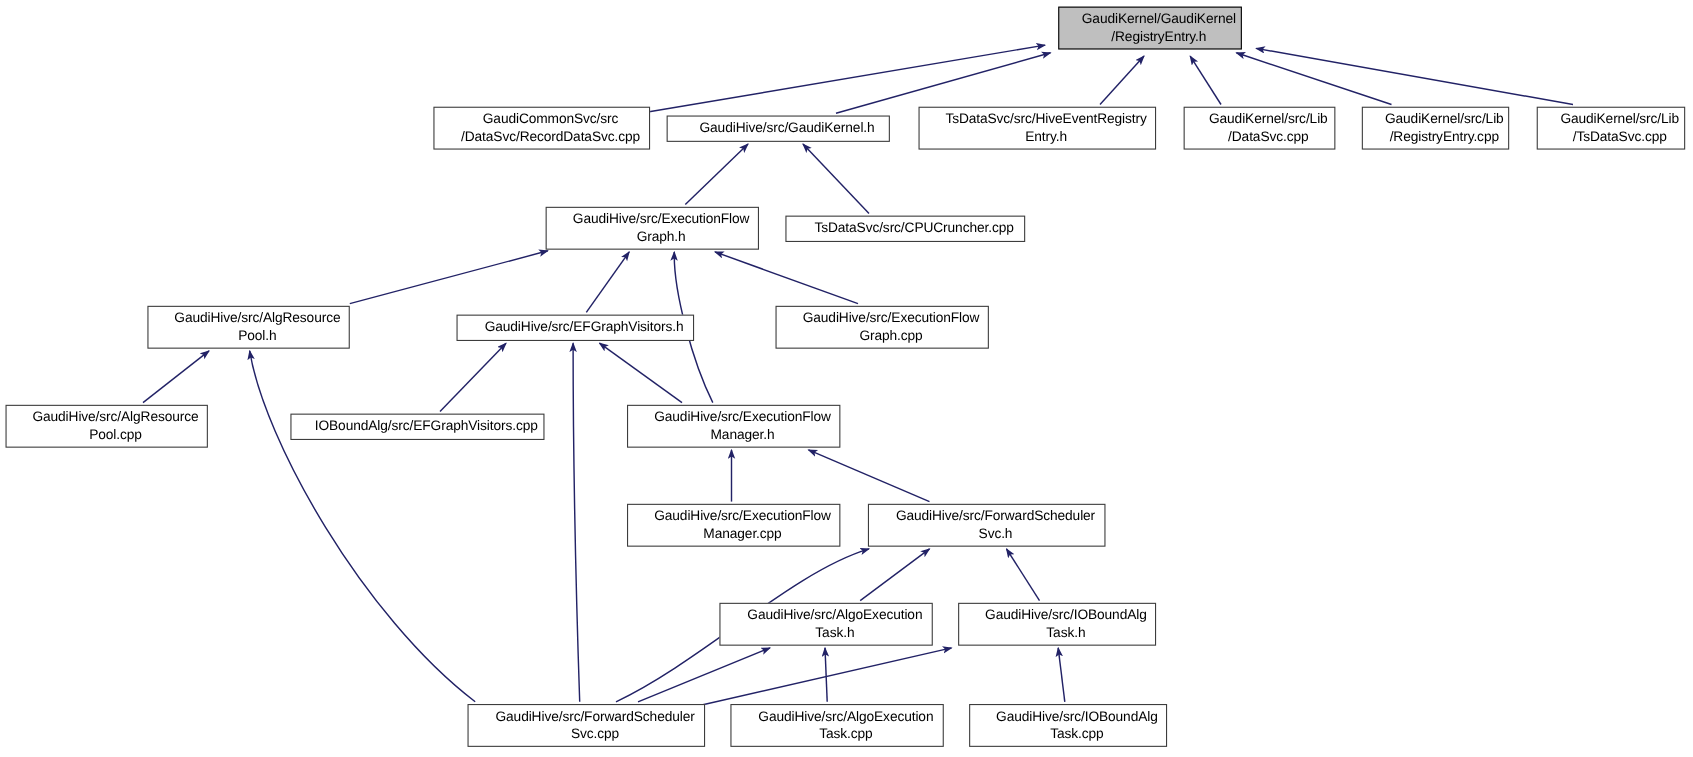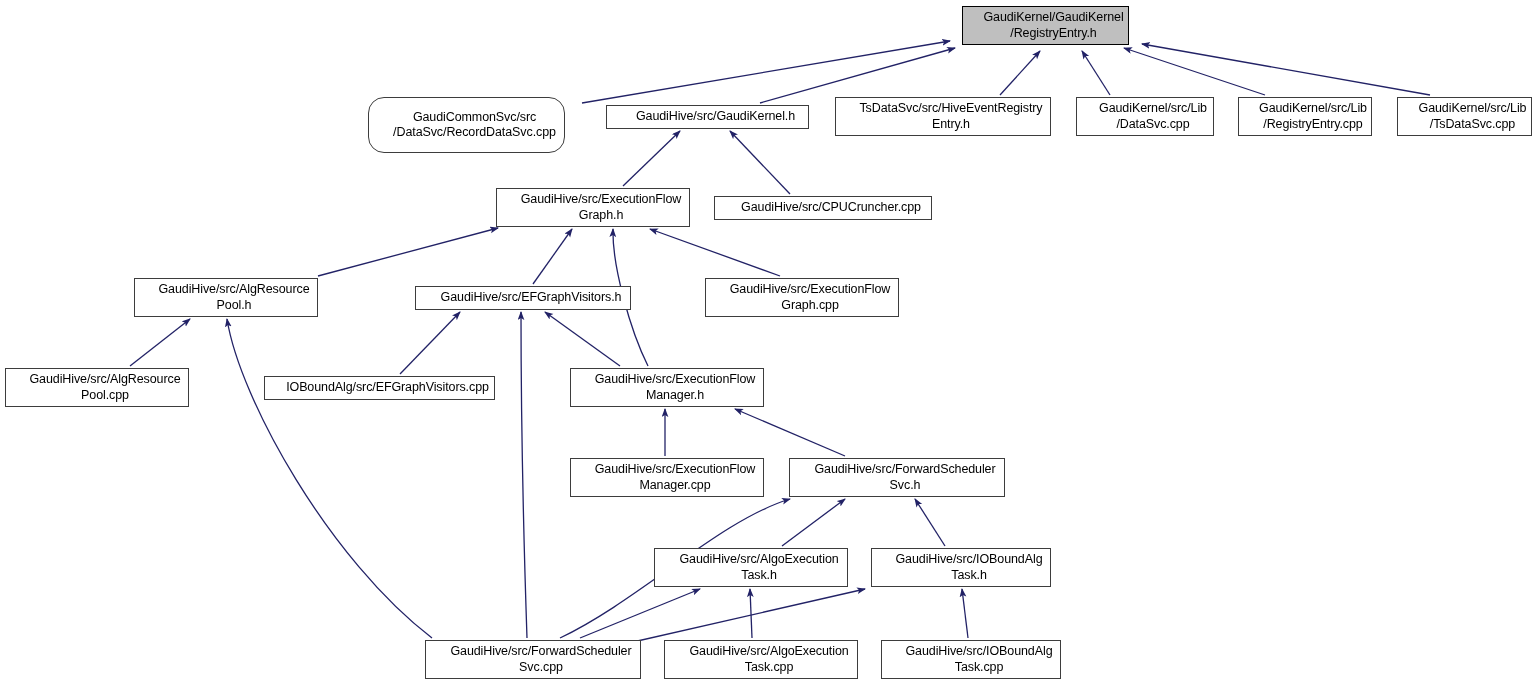--- a/index.html
+++ b/index.html
@@ -83,34 +83,34 @@
       <path d="M 782,546 L 845,499" fill="none" stroke="#222266" stroke-width="1.3" marker-end="url(#arrowhead)"></path>
       <path d="M 945,546 L 915,499" fill="none" stroke="#222266" stroke-width="1.3" marker-end="url(#arrowhead)"></path>
       <path d="M 580,638 L 700,589" fill="none" stroke="#222266" stroke-width="1.3" marker-end="url(#arrowhead)"></path>
       <path d="M 752,638 L 750,589" fill="none" stroke="#222266" stroke-width="1.3" marker-end="url(#arrowhead)"></path>
       <path d="M 633,642 L 865,589" fill="none" stroke="#222266" stroke-width="1.3" marker-end="url(#arrowhead)"></path>
       <path d="M 968,638 L 962,589" fill="none" stroke="#222266" stroke-width="1.3" marker-end="url(#arrowhead)"></path>
     </svg>
   <div id="node-layer">
       <div class="node root" style="left: 962px; top: 6px; width: 167px; height: 39px;"><span class="node-label">GaudiKernel/GaudiKernel
 /RegistryEntry.h</span></div>
-      <div class="node" style="left: 368px; top: 97px; width: 197px; height: 56px; border-radius: 16px;"><span class="node-label">GaudiCommonSvc/src
+      <div class="node" style="left: 394px; top: 97px; width: 197px; height: 39px;"><span class="node-label">GaudiCommonSvc/src
 /DataSvc/RecordDataSvc.cpp</span></div>
       <div class="node" style="left: 606px; top: 105px; width: 203px; height: 24px;"><span class="node-label">GaudiHive/src/GaudiKernel.h</span></div>
       <div class="node" style="left: 835px; top: 97px; width: 216px; height: 39px;"><span class="node-label">TsDataSvc/src/HiveEventRegistry
 Entry.h</span></div>
       <div class="node" style="left: 1076px; top: 97px; width: 138px; height: 39px;"><span class="node-label">GaudiKernel/src/Lib
 /DataSvc.cpp</span></div>
       <div class="node" style="left: 1238px; top: 97px; width: 134px; height: 39px;"><span class="node-label">GaudiKernel/src/Lib
 /RegistryEntry.cpp</span></div>
       <div class="node" style="left: 1397px; top: 97px; width: 135px; height: 39px;"><span class="node-label">GaudiKernel/src/Lib
 /TsDataSvc.cpp</span></div>
       <div class="node" style="left: 496px; top: 188px; width: 194px; height: 39px;"><span class="node-label">GaudiHive/src/ExecutionFlow
 Graph.h</span></div>
-      <div class="node" style="left: 714px; top: 196px; width: 218px; height: 24px;"><span class="node-label">GaudiHive/src/CPUCruncher.cpp</span></div>
+      <div class="node" style="left: 714px; top: 196px; width: 218px; height: 24px;"><span class="node-label">TsDataSvc/src/CPUCruncher.cpp</span></div>
       <div class="node" style="left: 134px; top: 278px; width: 184px; height: 39px;"><span class="node-label">GaudiHive/src/AlgResource
 Pool.h</span></div>
       <div class="node" style="left: 415px; top: 286px; width: 216px; height: 24px;"><span class="node-label">GaudiHive/src/EFGraphVisitors.h</span></div>
       <div class="node" style="left: 705px; top: 278px; width: 194px; height: 39px;"><span class="node-label">GaudiHive/src/ExecutionFlow
 Graph.cpp</span></div>
       <div class="node" style="left: 5px; top: 368px; width: 184px; height: 39px;"><span class="node-label">GaudiHive/src/AlgResource
 Pool.cpp</span></div>
       <div class="node" style="left: 264px; top: 376px; width: 231px; height: 24px;"><span class="node-label">IOBoundAlg/src/EFGraphVisitors.cpp</span></div>
       <div class="node" style="left: 570px; top: 368px; width: 194px; height: 39px;"><span class="node-label">GaudiHive/src/ExecutionFlow
 Manager.h</span></div>

